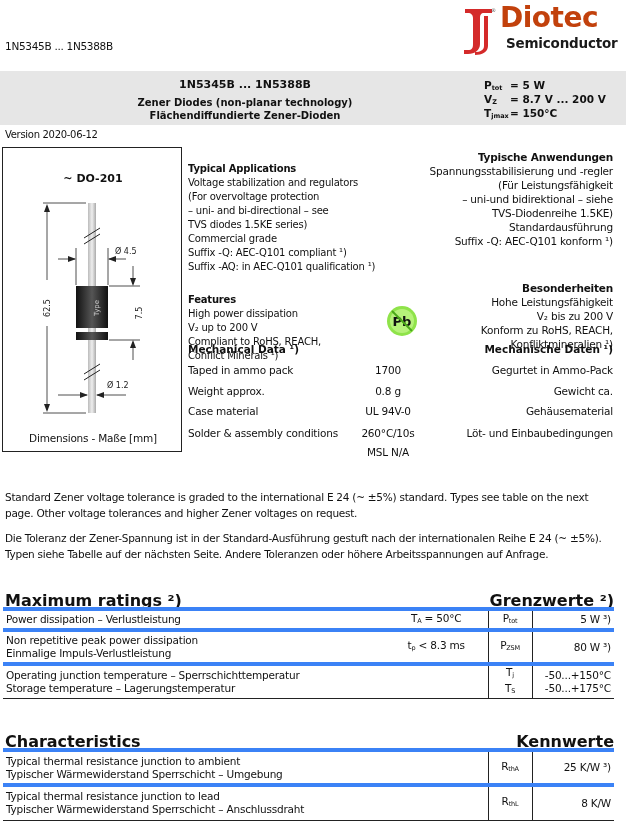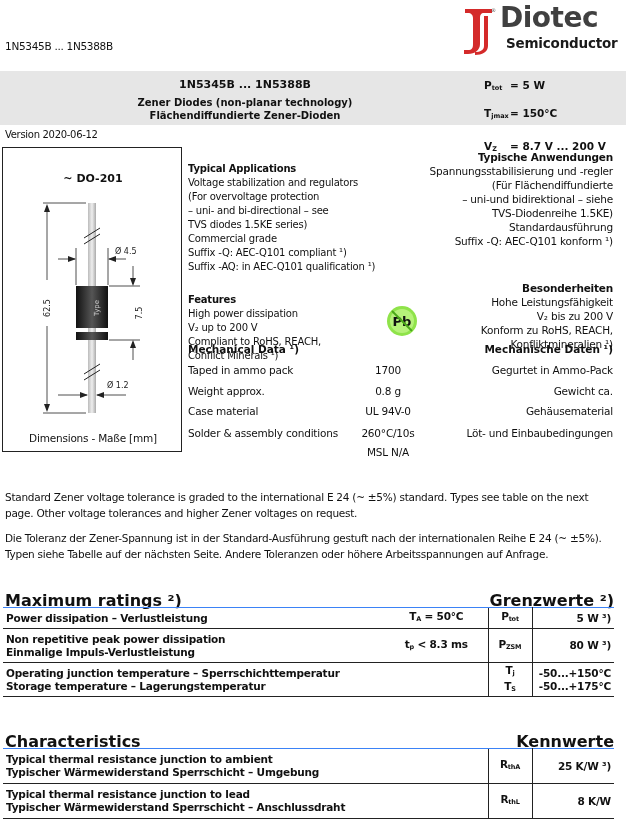--- a/index.html
+++ b/index.html
@@ -5,32 +5,32 @@
   * { box-sizing: border-box; margin: 0; padding: 0; }
   html, body { width: 626px; height: 827px; background: #ffffff; overflow: hidden; }
   body { font-family: "DejaVu Sans", sans-serif; color: #111; font-size: 10.5px; position: relative; }
   .abs { position: absolute; }
   .b { font-weight: bold; }
   sub { font-size: 6.5px; vertical-align: -1px; }
 
   
   #hdr-part { left: 5px; top: 40px; font-size: 10.5px; letter-spacing: -0.3px; }
   #logo { left: 462px; top: 4px; width: 160px; height: 50px; }
-  #logo .word { position: absolute; left: 38px; top: -3px; font-family: "DejaVu Sans", sans-serif; font-weight: bold; font-size: 28px; color: #404040; letter-spacing: -0.5px; }
+  #logo .word { position: absolute; left: 38px; top: -3px; font-family: "DejaVu Sans", sans-serif; font-weight: bold; font-size: 28px; color: #c2410c; letter-spacing: -0.5px; }
   #logo .sub { position: absolute; left: 44px; top: 31px; font-weight: bold; font-size: 13.5px; color: #1a1a1a; letter-spacing: -0.2px; }
   #logo .reg { position: absolute; left: 29px; top: 3px; font-size: 5px; color: #555; }
 
   
   #band { left: 0; top: 71px; width: 626px; height: 54px; background: #e6e6e6; }
   #band-title { left: 0; width: 490px; top: 78px; text-align: center; font-weight: bold; font-size: 11px; }
   #band-sub1 { left: 0; width: 490px; top: 97px; text-align: center; font-weight: bold; font-size: 10px; }
   #band-sub2 { left: 0; width: 490px; top: 110px; text-align: center; font-weight: bold; font-size: 10px; }
   .kv { left: 484px; font-weight: bold; font-size: 10.5px; }
   .kv .k { display: inline-block; width: 26px; }
-  #kv1 { top: 79px; } #kv2 { top: 93px; margin-top: 47px; } #kv3 { top: 107px; }
+  #kv1 { top: 79px; } #kv2 { top: 93px; } #kv3 { top: 107px; }
 
   #version { left: 5px; top: 129px; font-size: 10px; letter-spacing: -0.3px; }
 
   
   #pkgbox { left: 2px; top: 147px; width: 180px; height: 305px; border: 1px solid #222; }
   #pkg-title { left: 0; width: 180px; top: 24px; text-align: center; font-weight: bold; font-size: 11px; }
   #pkg-svg { left: 0; top: 0; }
   #pkg-caption { left: 0; width: 180px; top: 284px; text-align: center; font-size: 10.5px; letter-spacing: -0.2px; }
 
   
@@ -54,21 +54,21 @@
   .para { left: 5px; width: 612px; font-size: 10.5px; line-height: 16px; letter-spacing: -0.25px; }
   #para-en { top: 489px; }
   #para-de { top: 530px; }
 
   
   .tbl-head { left: 5px; width: 609px; font-weight: bold; font-size: 16px; }
   .tbl-head .r { position: absolute; right: 0; top: 0; text-align: center; }
   #max-head { top: 591px; }
   #char-head { top: 732px; }
   table { position: absolute; left: 3px; width: 611px; border-collapse: collapse; font-size: 10.5px; letter-spacing: -0.2px; }
-  td { border-top: 1px solid #3b82f6; border-bottom: 1px solid #222; vertical-align: middle; padding: 0 3px; line-height: 13px; font-weight: bold; }
+  td { border-top: 4px solid #3b82f6; border-bottom: 1px solid #222; vertical-align: middle; padding: 0 3px; line-height: 13px; }
   td.c1 { text-align: left; }
   td.c2 { text-align: center; width: 103px; }
   td.c3 { text-align: center; width: 44px; border-left: 1px solid #222; border-right: 1px solid #222; }
   td.c4 { text-align: right; width: 82px; }
   #max-tbl { top: 607px; }
   #max-tbl tr.r1 td { height: 21px; }
   #max-tbl tr.r2 td { height: 34px; }
   #max-tbl tr.r3 td { height: 34px; }
   #char-tbl { top: 748px; }
   #char-tbl tr td { height: 35px; }
@@ -164,21 +164,21 @@
   <div class="line">(For overvoltage protection</div>
   <div class="line">– uni- and bi-directional – see</div>
   <div class="line">TVS diodes 1.5KE series)</div>
   <div class="line">Commercial grade</div>
   <div class="line">Suffix -Q: AEC-Q101 compliant ¹)</div>
   <div class="line">Suffix -AQ: in AEC-Q101 qualification ¹)</div>
 </div>
 <div class="abs rcol" id="apps-r">
   <div class="line b">Typische Anwendungen</div>
   <div class="line">Spannungsstabilisierung und -regler</div>
-  <div class="line">(Für Flächendiffundierte</div>
+  <div class="line">(Für Leistungsfähigkeit</div>
   <div class="line">– uni-und bidirektional – siehe</div>
   <div class="line">TVS-Diodenreihe 1.5KE)</div>
   <div class="line">Standardausführung</div>
   <div class="line">Suffix -Q: AEC-Q101 konform ¹)</div>
 </div>
 
 <div class="abs lcol" id="feat-l">
   <div class="line b">Features</div>
   <div class="line">High power dissipation</div>
   <div class="line">V₂ up to 200 V</div>

